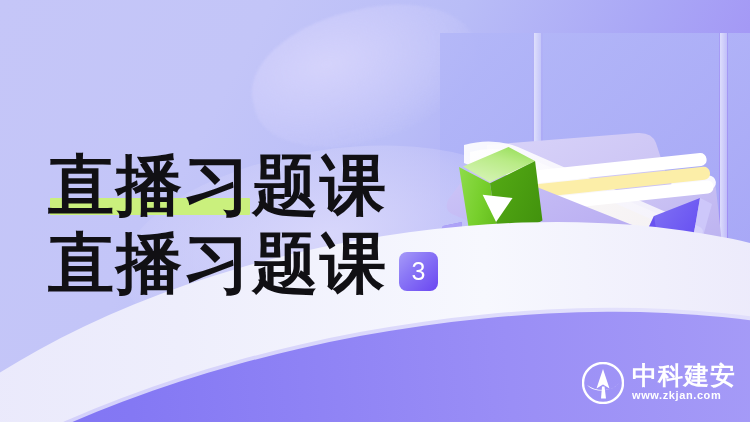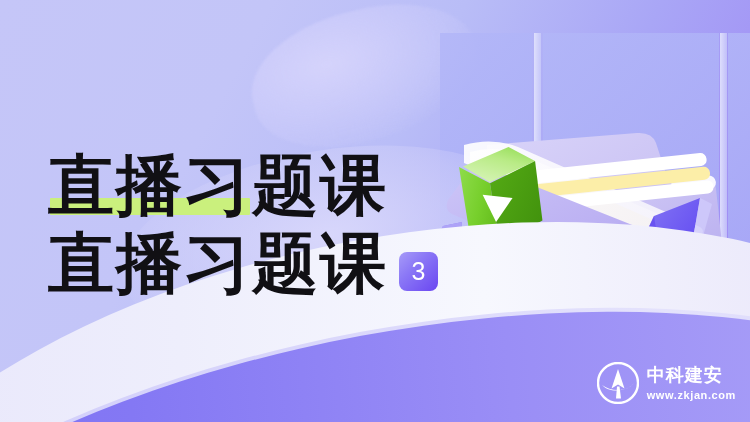--- a/index.html
+++ b/index.html
@@ -158,23 +158,23 @@
   
   .logo {
     position:absolute;
     right:14px; bottom:18px;
     display:flex; align-items:center;
     z-index:25;
   }
   .logo-mark { width:42px; height:42px; flex:0 0 auto; }
   .logo-text { margin-left:8px; color:#fff; }
   .logo-name {
-    font-family:Liberation Serif, serif;
+    font-family:Liberation Sans, sans-serif;
     font-weight:700;
-    font-size:18px;
+    font-size:25px;
     line-height:22px;
     letter-spacing:1px;
   }
   .logo-url {
     font-family:"Liberation Sans",sans-serif;
     font-weight:700;
     font-size:11px;
     line-height:14px;
     letter-spacing:.6px;
     margin-top:2px;

